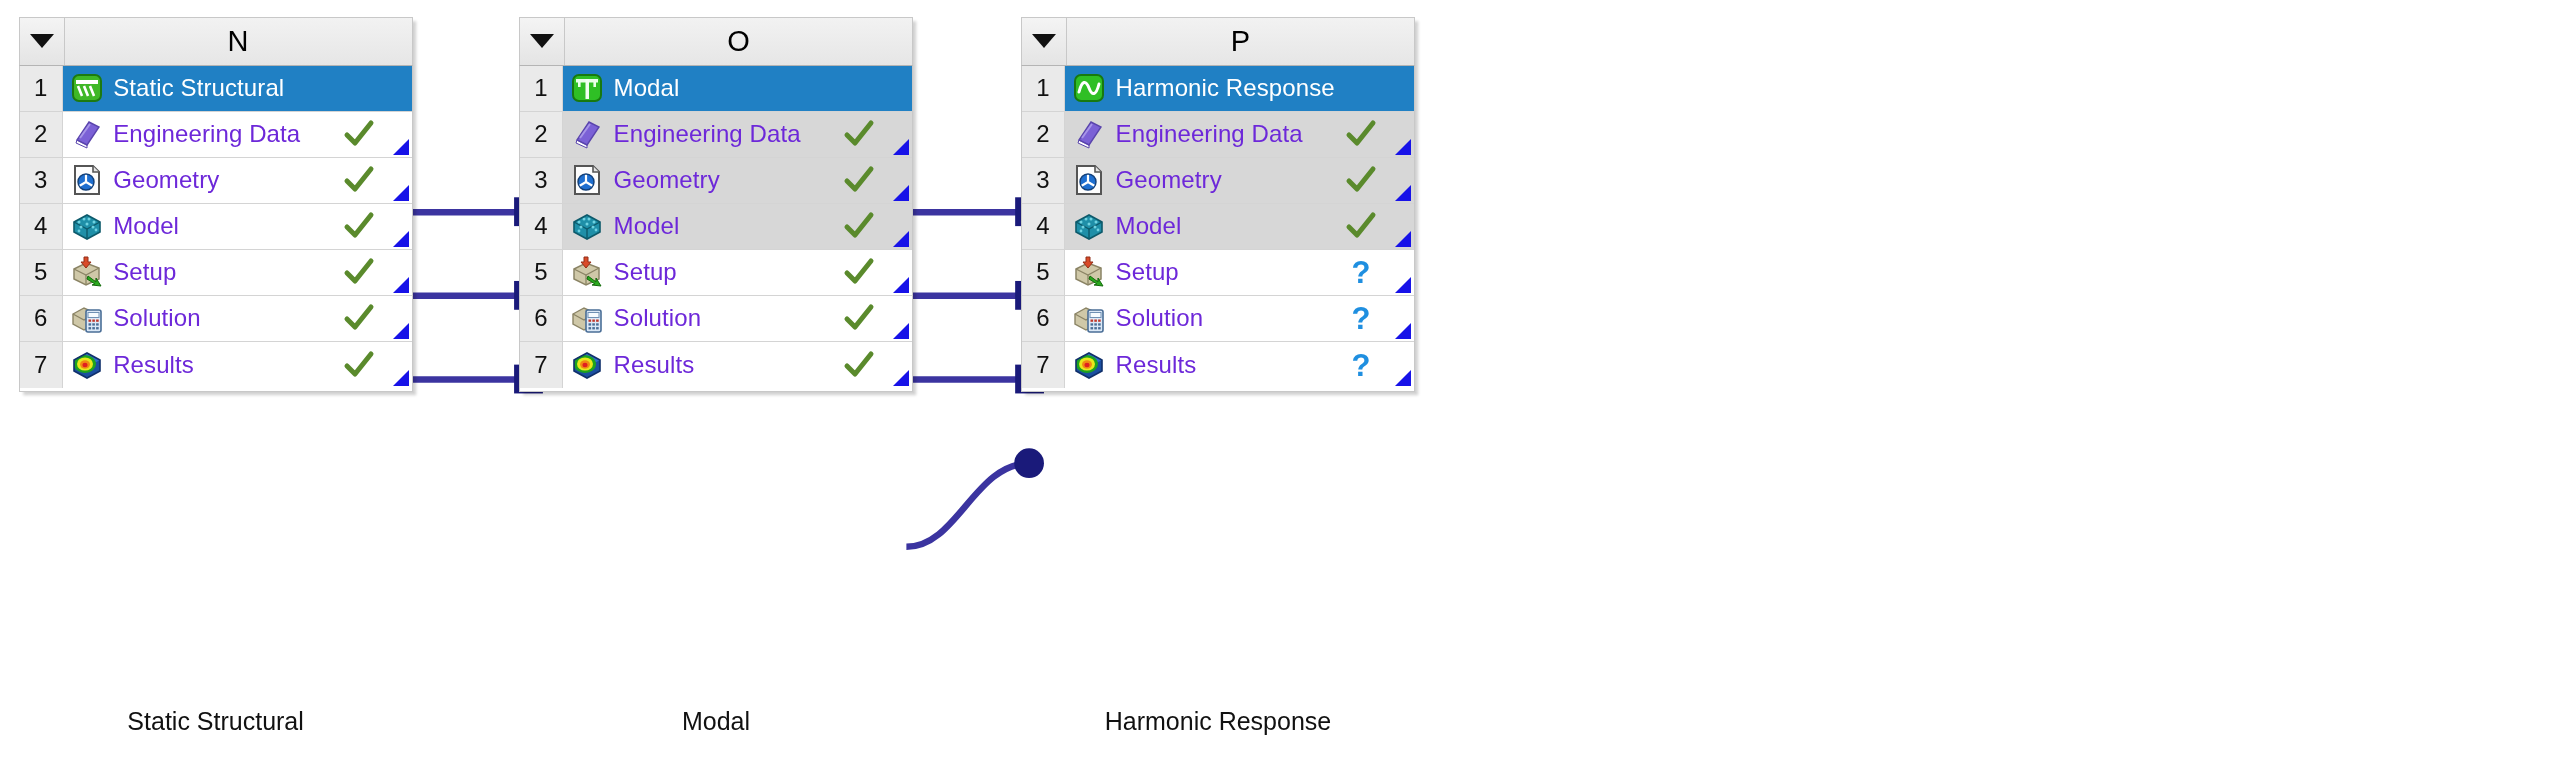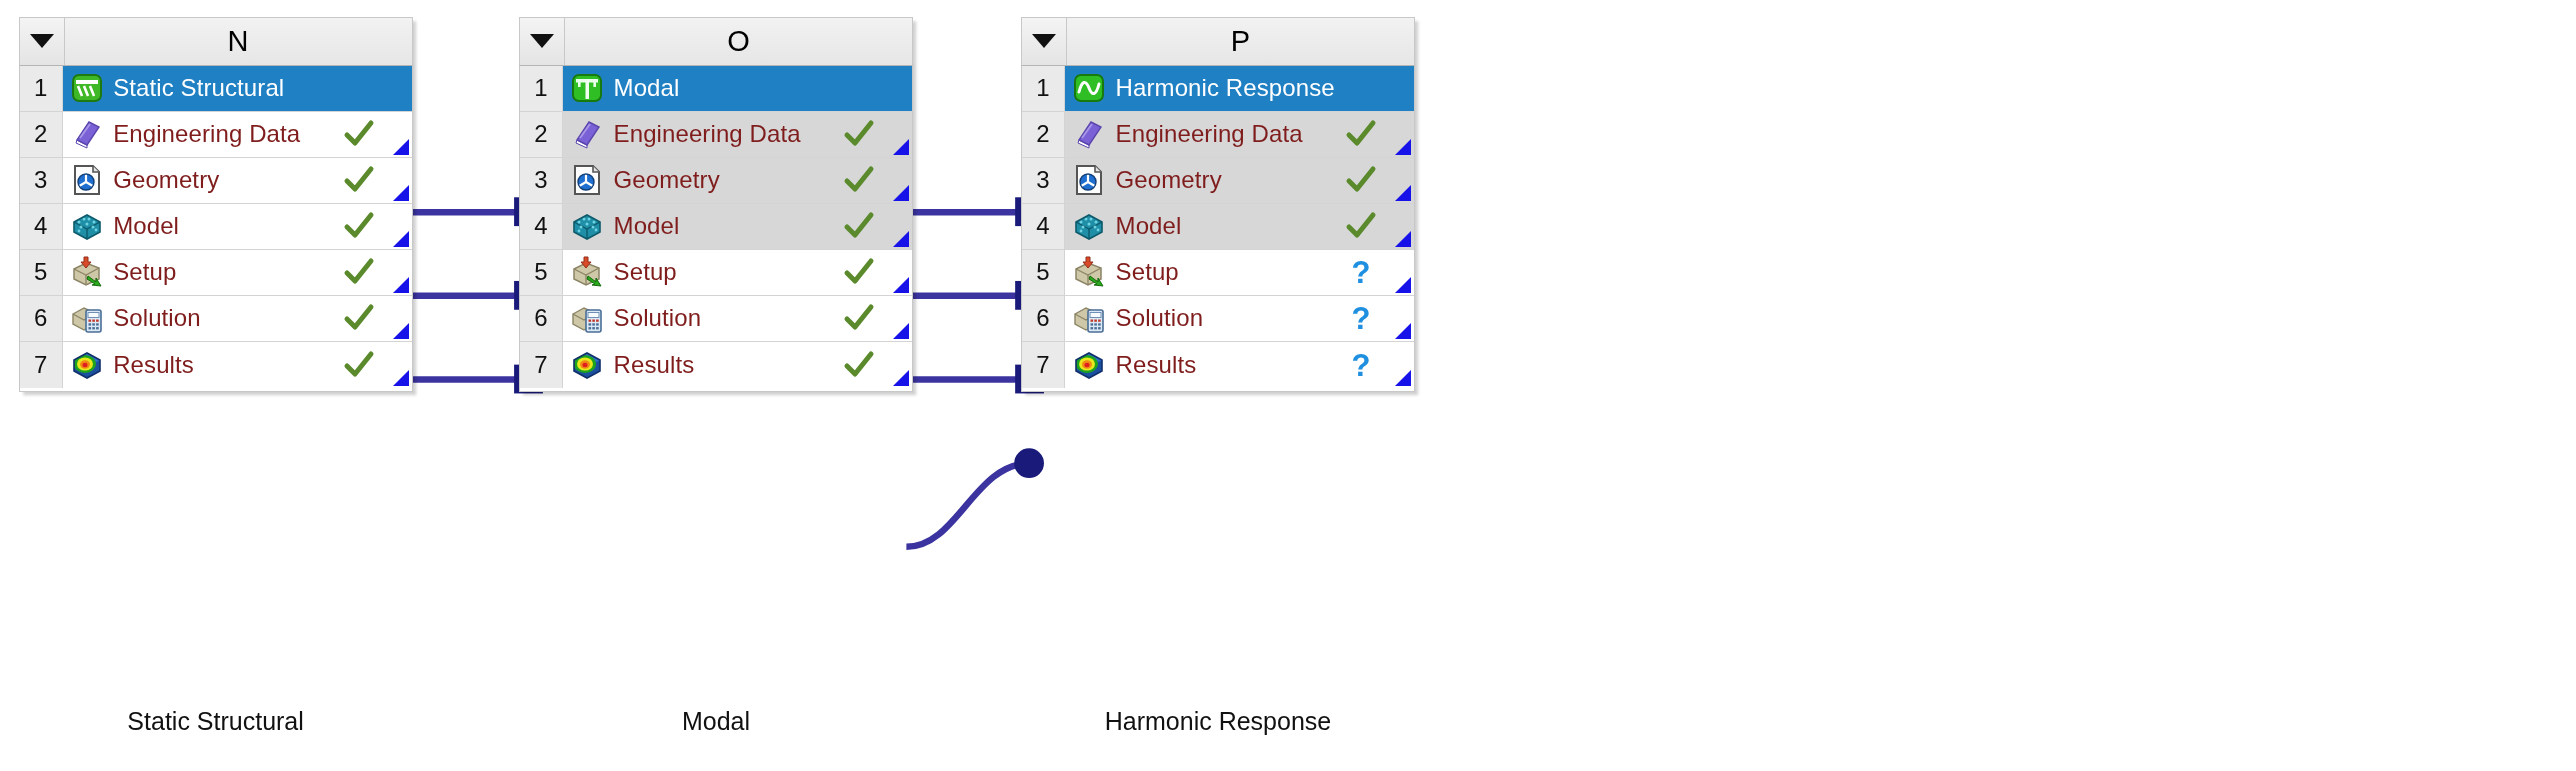--- a/index.html
+++ b/index.html
@@ -33,21 +33,21 @@
        border-bottom:0.9px solid #d4d4d4;box-sizing:border-box;}
   .row:last-child{border-bottom:none;}
   .rownum{width:43px;background:#eaeaea;border-right:0.9px solid #d4d4d4;
           display:flex;align-items:center;justify-content:center;
           font-size:24px;color:#111;box-sizing:border-box;}
   .rowcell{flex:1;display:flex;align-items:center;position:relative;
            padding-left:8.4px;box-sizing:border-box;background:#ffffff;}
   .rowcell.shaded{background:#d7d7d7;}
   .row.selected .rowcell{background:#2080c4;}
   .row.selected .celltext{color:#fff;}
-  .celltext{font-size:24px;color:#7f1d1d;margin-left:10.2px;
+  .celltext{font-size:24px;color:#6d28d9;margin-left:10.2px;
             white-space:nowrap;letter-spacing:0.1px;}
 
   .status{position:absolute;right:37px;top:50%;transform:translateY(-50%);
           width:32px;height:32px;}
   .corner{position:absolute;right:2.8px;bottom:1.9px;width:0;height:0;
           border-left:16px solid transparent;border-bottom:16px solid #1712e8;}
 
   
   .ico{width:32px;height:32px;flex:none;position:relative;}
 

